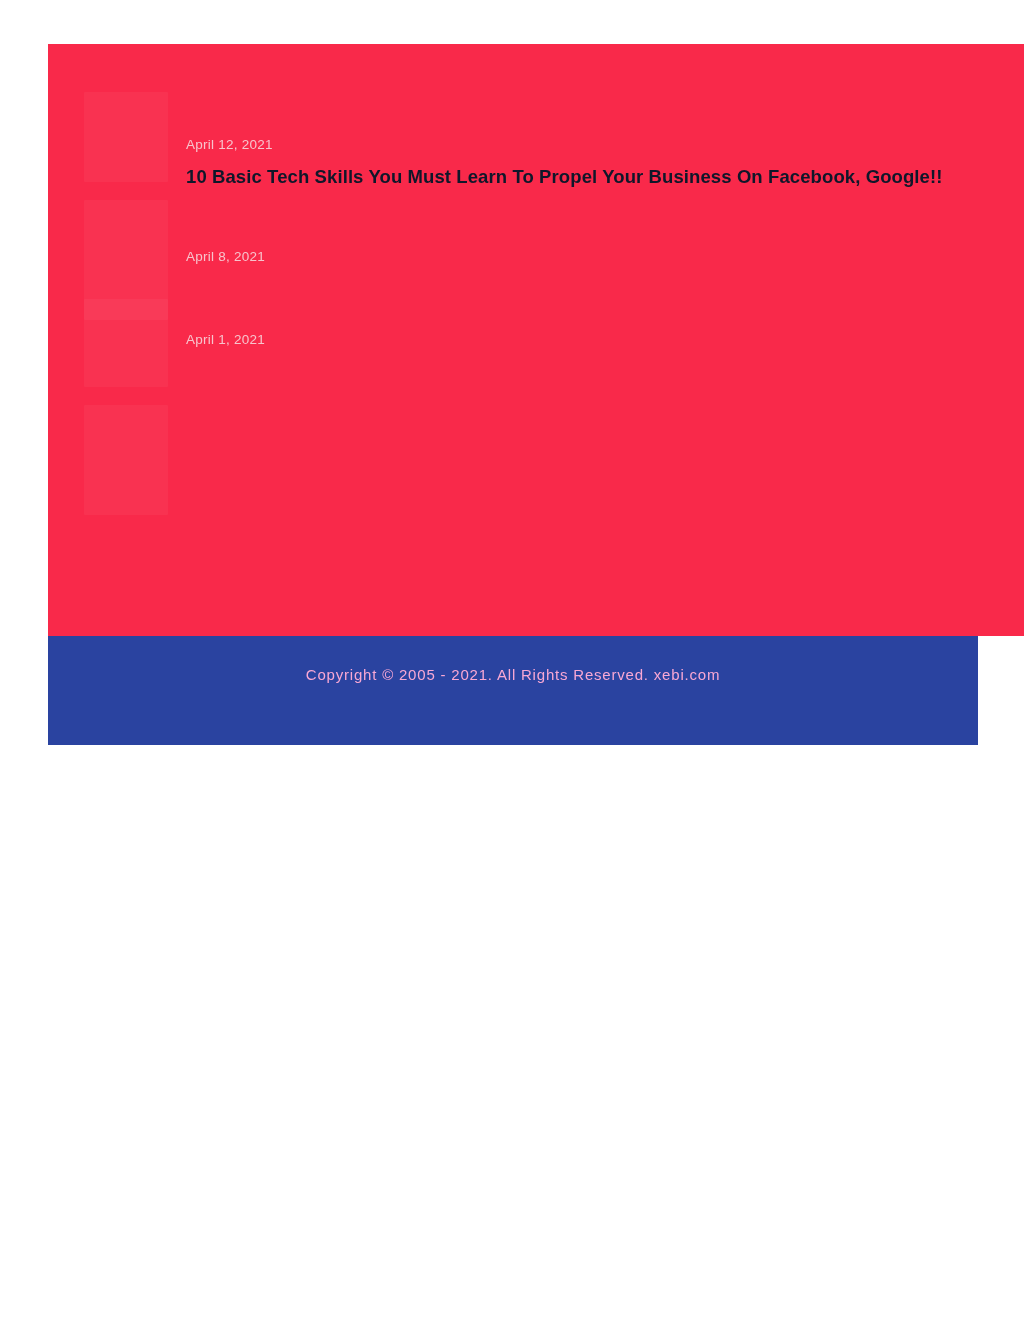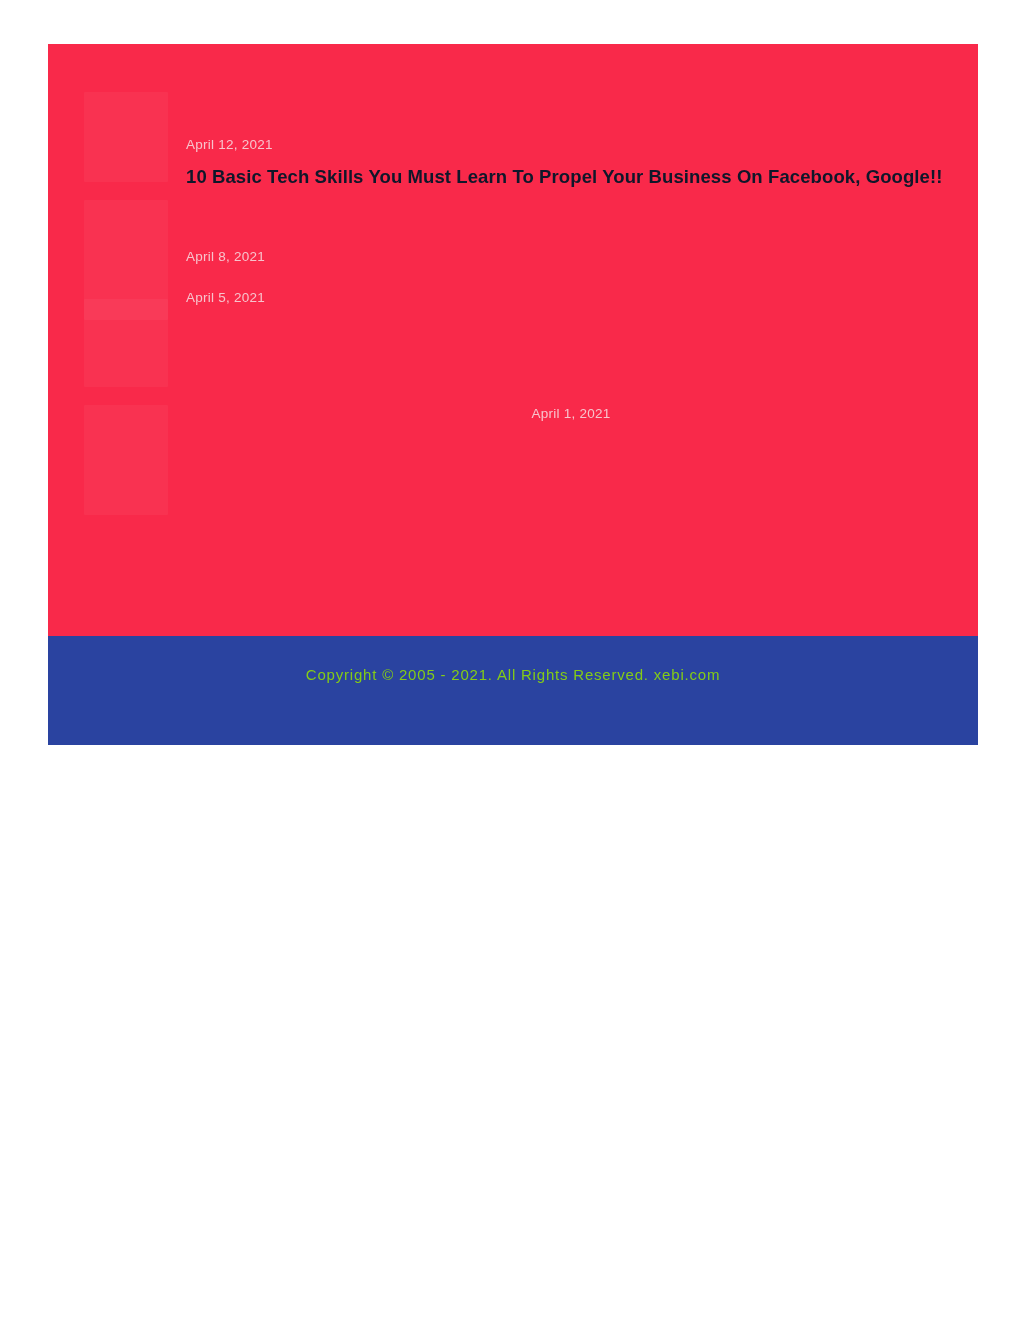--- a/index.html
+++ b/index.html
@@ -23,20 +23,21 @@
 
   
   .posts-panel {
     position: absolute;
     left: 48px;
     top: 44px;
     width: 930px;
     height: 592px;
     background: #f9294a;
     overflow: hidden;
+    padding-left: 47px;
   }
 
   
   .ghost-col {
     position: absolute;
     left: 36px;
     top: 48px;
     width: 84px;
   }
   .ghost-block {
@@ -84,40 +85,40 @@
     letter-spacing: 0.1px;
     margin: 0;
     cursor: pointer;
   }
 
   
   .item-0 { margin-top: 46px; }
   .item-1 { margin-top: 54px; }
   .item-1 .post-title { margin-top: 48px; }
   .item-2 { margin-top: 20px; }
-  .item-3 { margin-top: 94px; text-align: center; }
+  .item-3 { margin-top: 62px; }
 
   
   .footer {
     position: absolute;
     left: 48px;
     top: 636px;
     width: 930px;
     height: 109px;
     background: #2a43a0;
   }
 
   .footer-text {
     position: absolute;
     top: 30px;
     left: 0;
     width: 930px;
     text-align: center;
     font-size: 15px;
-    color: #84cc16;
+    color: #f9a8d4;
     letter-spacing: 0.8px;
   }
 </style>
 </head>
 <body>
 
 <div class="page">
 
   <div class="posts-panel">
 
@@ -136,21 +137,20 @@
       <div class="post-item item-0">
         <div class="post-date">April 12, 2021</div>
         <h2 class="post-title">10 Basic Tech Skills You Must Learn To Propel Your Business On Facebook, Google!!</h2>
       </div>
 
       <div class="post-item item-1">
         <div class="post-date">April 8, 2021</div>
       </div>
 
       <div class="post-item item-2">
-        <div class="post-date">April 5, 2021</div>
       </div>
 
       <div class="post-item item-3">
         <div class="post-date">April 1, 2021</div>
       </div>
 
     </div>
   </div>
 
   <div class="footer">

